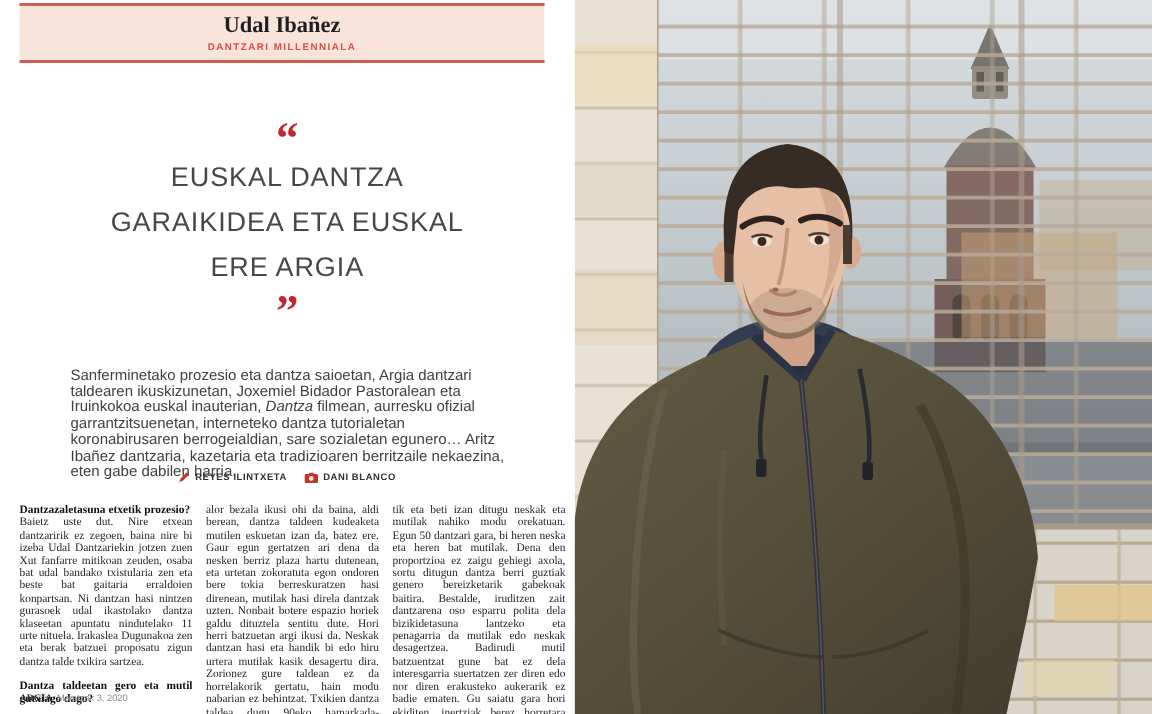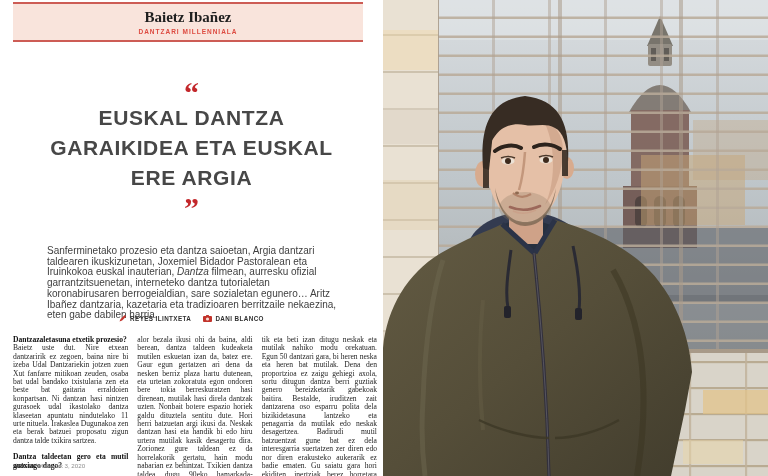--- a/index.html
+++ b/index.html
@@ -28,22 +28,22 @@
   }
 
   
   .quote{position:absolute;top:83px;left:6px;width:371px;text-align:center;}
   .qmark{
     font-family:"Liberation Serif",serif;font-weight:700;font-size:30px;
     color:var(--quote_mark,#c3272b);line-height:20px;height:20px;
   }
   .qmark-close{margin-top:5px;}
   .qline{
-    font-size:21px;line-height:30px;letter-spacing:.6px;
-    color:var(--quote_text,#474747);font-weight:700;
+    font-size:18px;line-height:30px;letter-spacing:.6px;
+    color:var(--quote_text,#474747);font-weight:400;
   }
 
   
   .intro{
     position:absolute;top:246px;left:47px;width:290px;text-align:left;
     font-size:10px;line-height:10.7px;color:var(--intro_text,#3f3f3f);
   }
   .intro i{font-style:italic;}
 
   
@@ -75,21 +75,21 @@
 
   
   .photo{position:absolute;left:383px;top:0;width:385px;height:476px;overflow:hidden;}
 </style>
 </head>
 <body>
 
 <div class="page-left">
 
   <div class="band">
-    <div class="band-title">Baietz Ibañez</div>
+    <div class="band-title">Udal Ibañez</div>
     <div class="band-sub">DANTZARI MILLENNIALA</div>
   </div>
 
   <div class="quote">
     <div class="qmark">“</div>
     <div class="qline">EUSKAL DANTZA</div>
     <div class="qline">GARAIKIDEA ETA EUSKAL</div>
     <div class="qline">ERE ARGIA</div>
     <div class="qmark qmark-close">”</div>
   </div>

